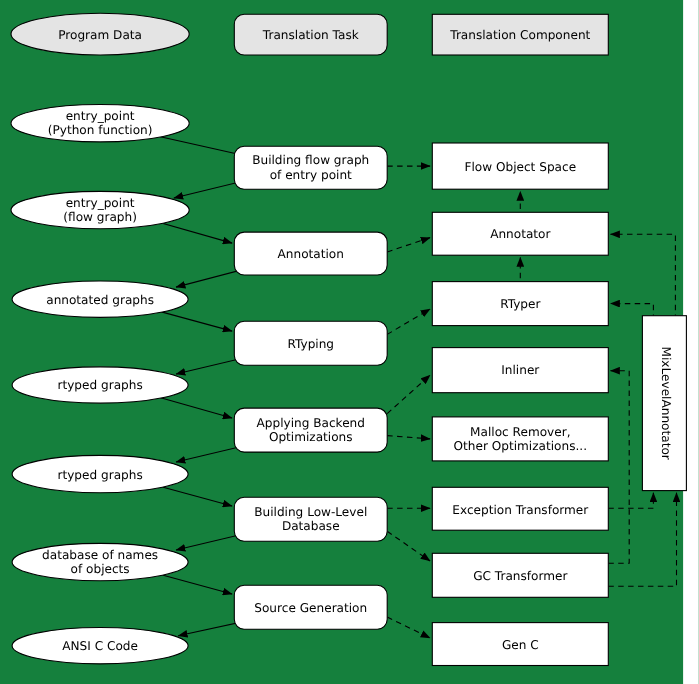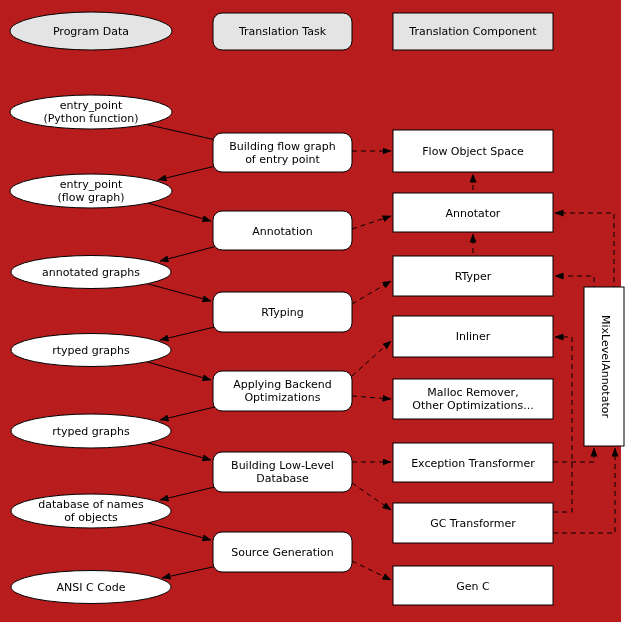--- a/index.html
+++ b/index.html
@@ -3,21 +3,21 @@
 <meta charset="utf-8">
 <style>
   html, body {
     margin: 0;
     padding: 0;
     background: #ffffff;
   }
   .canvas-wrap {
     width: 621px;
     height: 622px;
-    background: #b91c1c;
+    background: #15803d;
   }
   svg text {
     font-family: "DejaVu Sans", "Liberation Sans", sans-serif;
     font-size: 11px;
     fill: #000000;
   }
   .edge {
     stroke: #000000;
     stroke-width: 1;
     fill: none;

